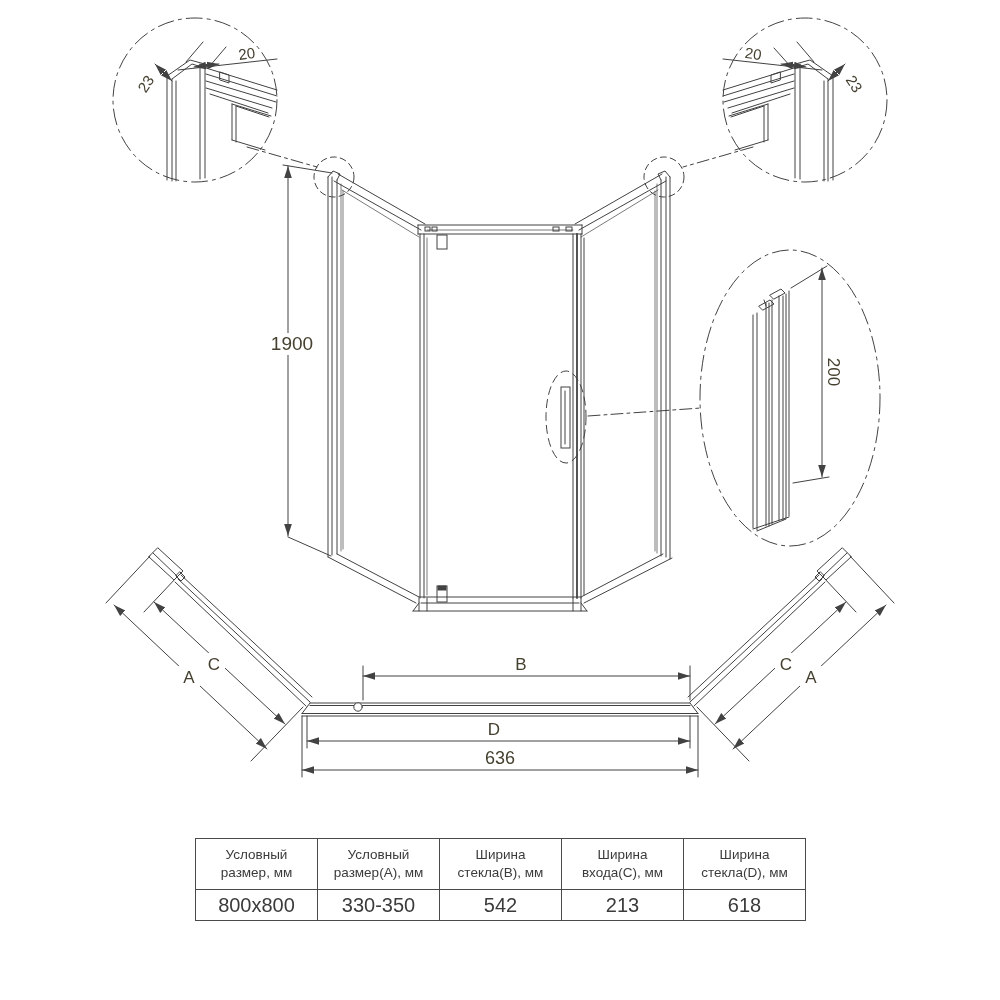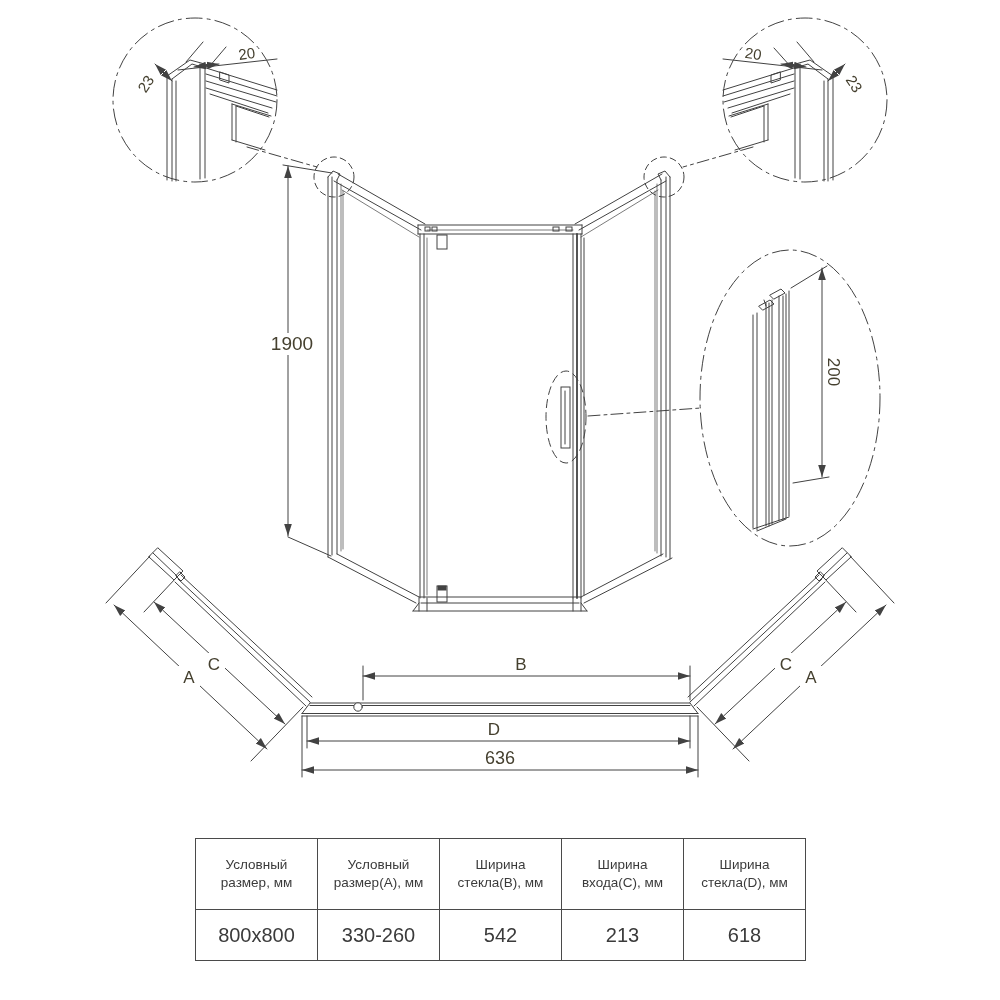--- a/index.html
+++ b/index.html
@@ -7,21 +7,21 @@
           font-family:"Liberation Sans", sans-serif;}
   .drawing{position:absolute;left:0;top:0;}
   svg text{font-family:"Liberation Sans", sans-serif;fill:#45402f;stroke:none;}
   .lbl-sm{font-size:15px;}
   .lbl-md{font-size:17px;}
   .lbl-lg{font-size:19px;}
   .lbl-636{font-size:18px;}
   .spec-table{position:absolute;left:195px;top:838px;width:611px;border-collapse:collapse;
               table-layout:fixed;color:#3b3b3b;}
   .spec-table td,.spec-table th{border:1.5px solid #4a4a4a;text-align:center;vertical-align:middle;
-              font-weight:normal;padding:10px 5px;background:#ffffff;}
+              font-weight:normal;padding:0 5px;background:#ffffff;}
   .spec-table th{height:50px;font-size:13.5px;line-height:1.32;}
   .spec-table td{height:30px;font-size:20px;}
 </style>
 </head>
 <body>
 
 <div class="canvas">
 
   <svg class="drawing" width="1000" height="820" viewBox="0 0 1000 820" stroke="#424242" fill="none" stroke-width="1" stroke-linecap="round">
 
@@ -204,21 +204,21 @@
         <th>Условный размер, мм</th>
         <th>Условный размер(A), мм</th>
         <th>Ширина стекла(B), мм</th>
         <th>Ширина входа(C), мм</th>
         <th>Ширина стекла(D), мм</th>
       </tr>
     </thead>
     <tbody>
       <tr>
         <td>800x800</td>
-        <td>330-260</td>
+        <td>330-350</td>
         <td>542</td>
         <td>213</td>
         <td>618</td>
       </tr>
     </tbody>
   </table>
 
 </div>
 
 </body></html>

